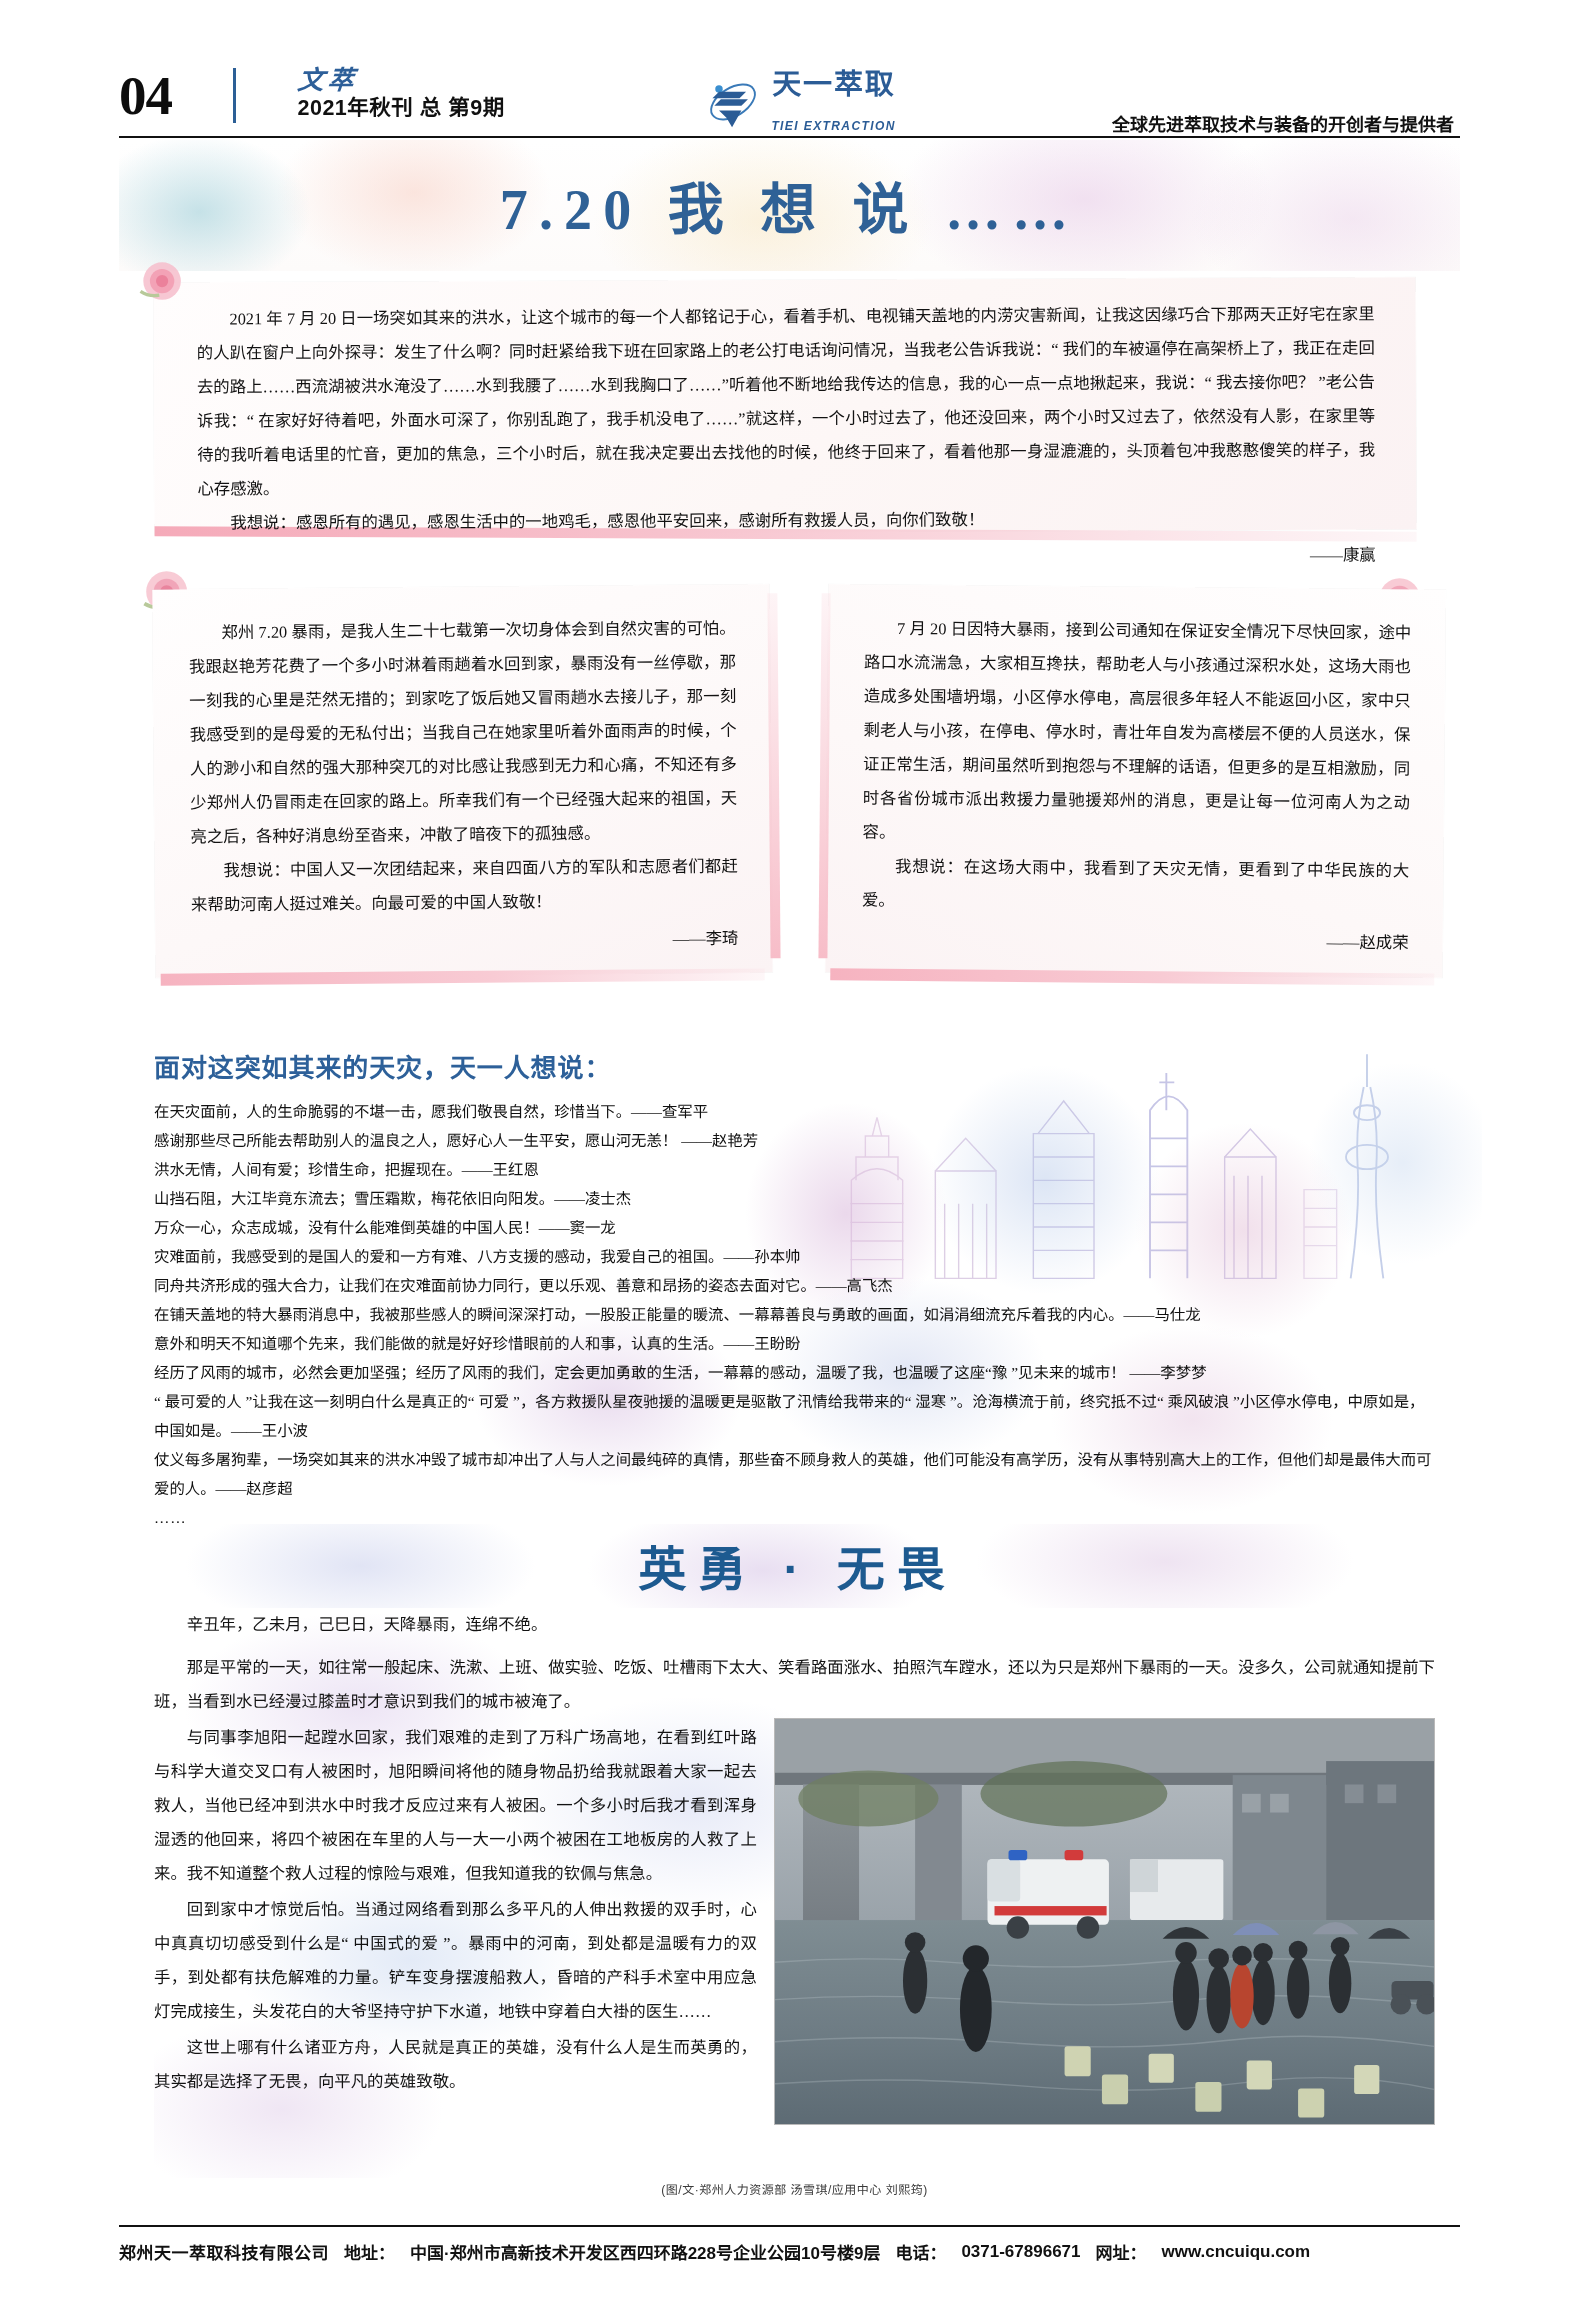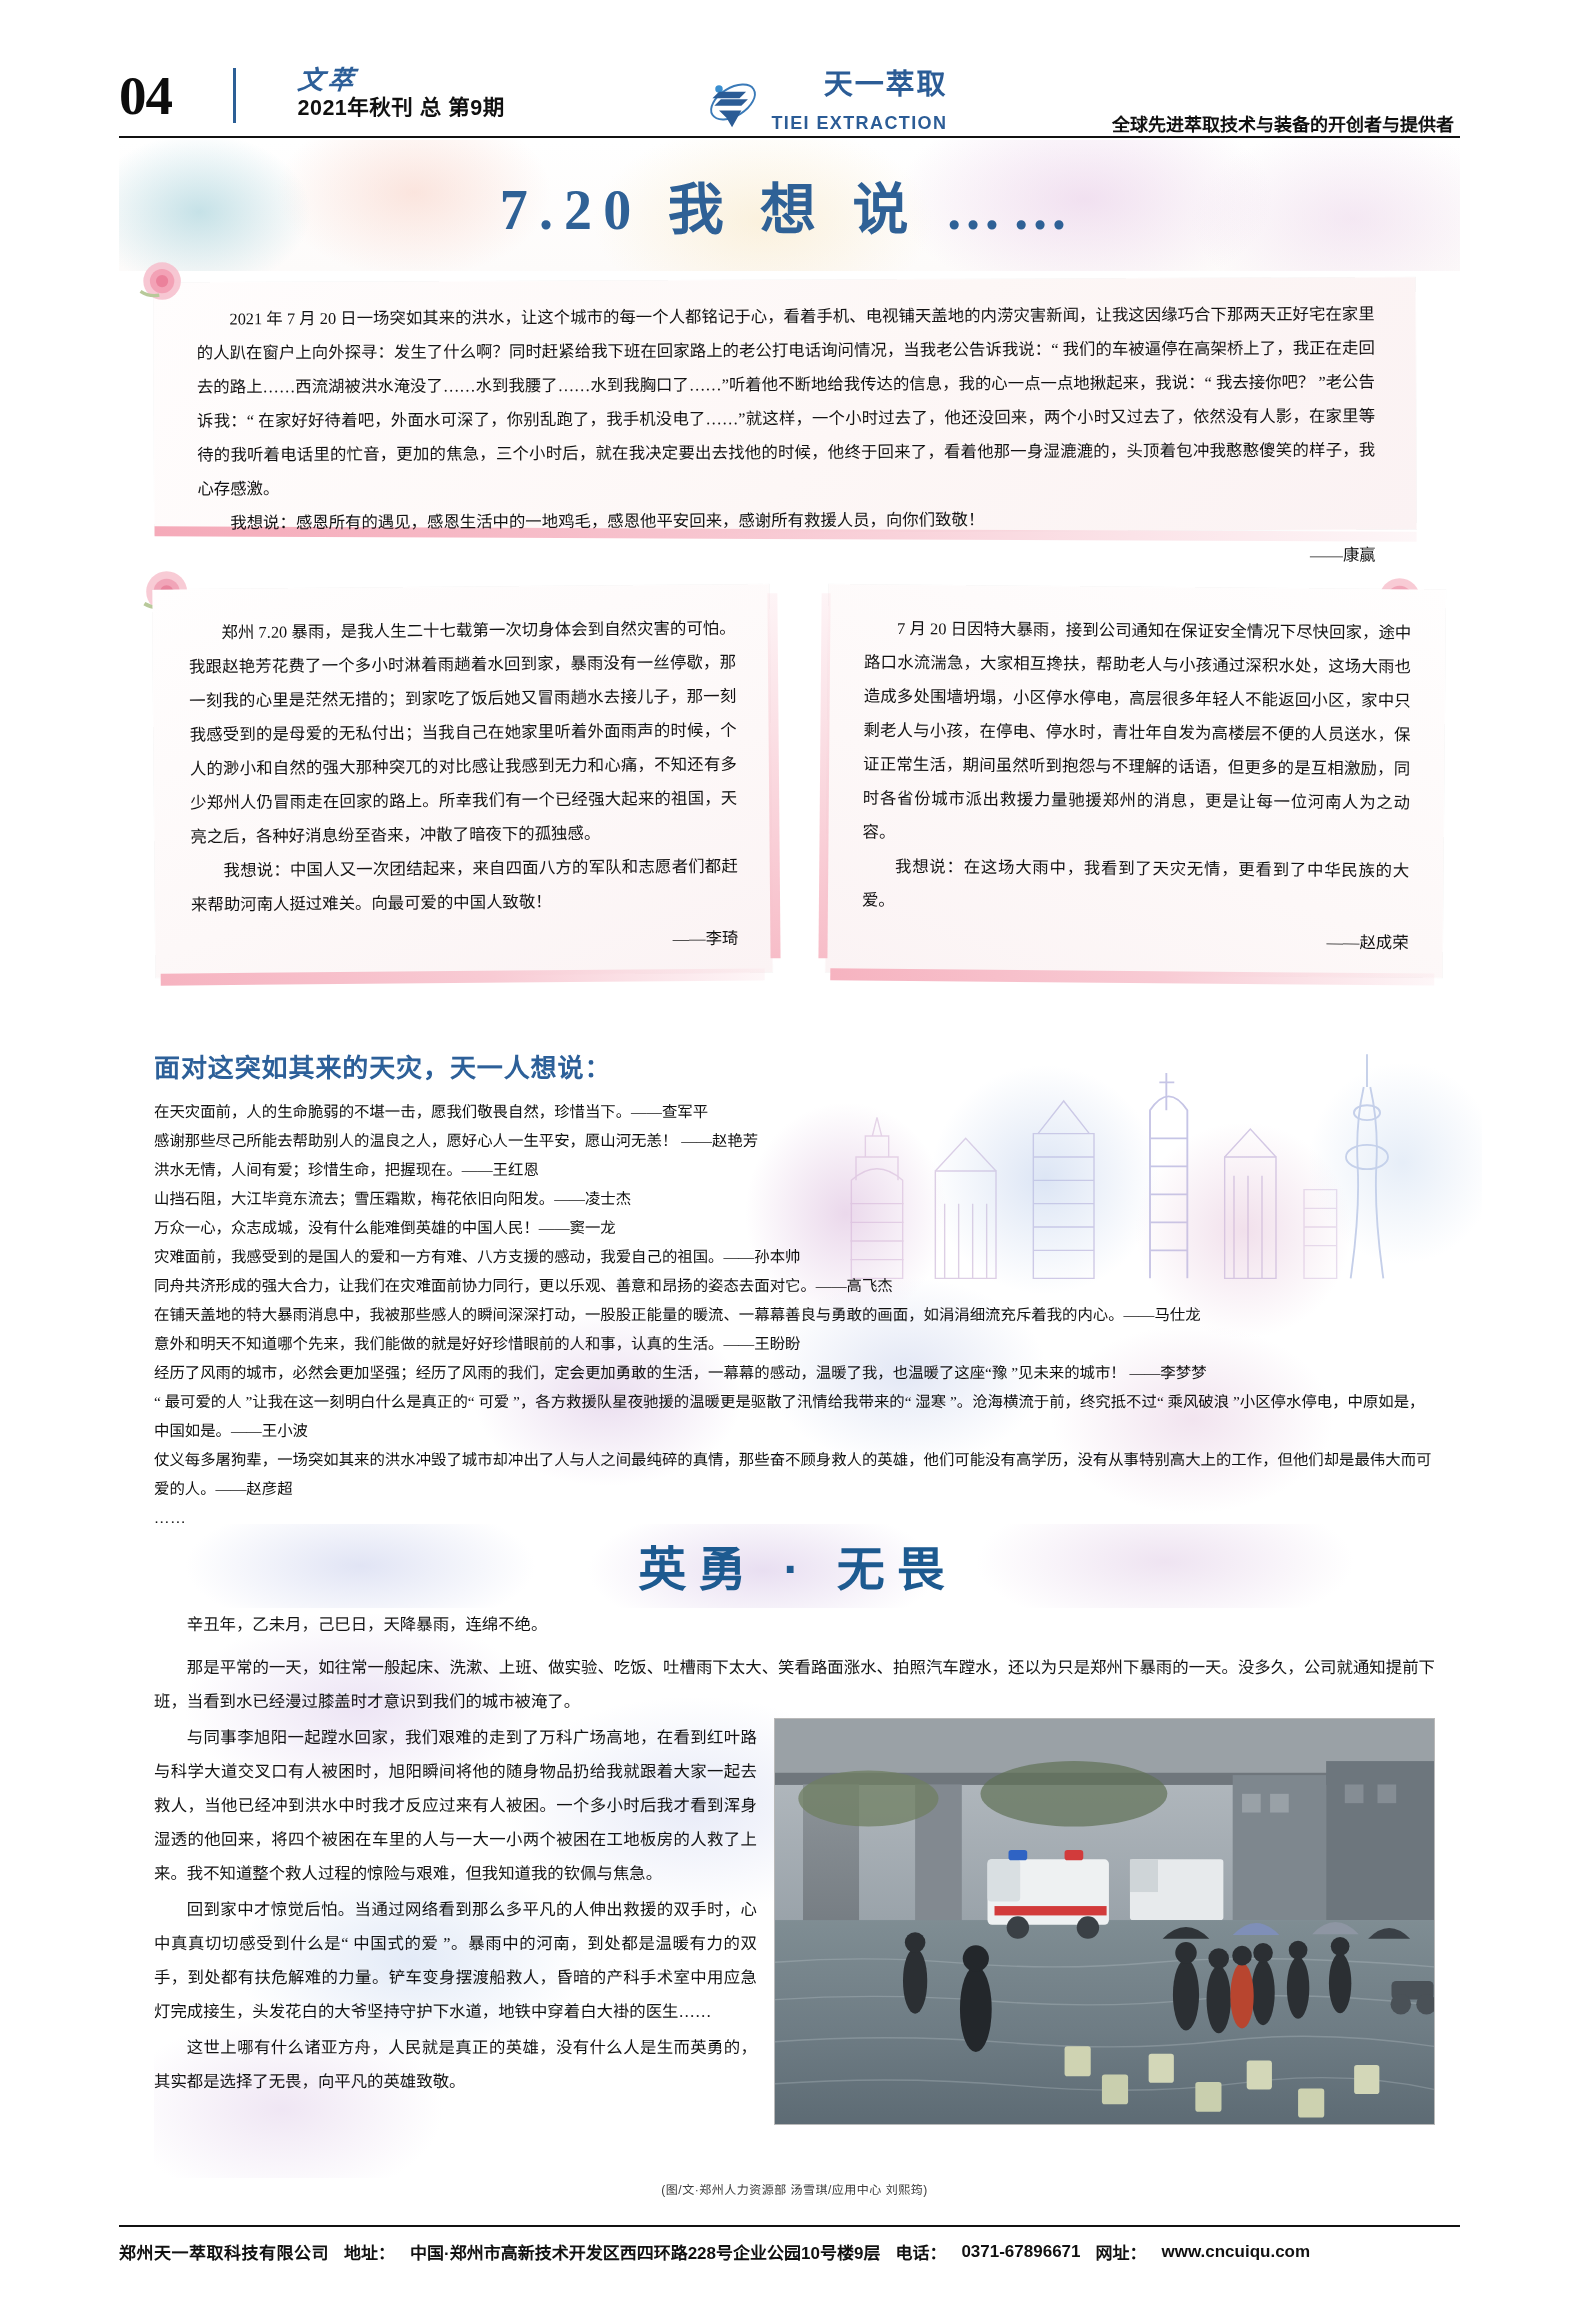--- a/index.html
+++ b/index.html
@@ -50,22 +50,23 @@
   }
   .logo-mark{ position:relative; width:60px; height:56px; }
   .logo-mark svg{ display:block; }
   .logo-txt{ display:flex; flex-direction:column;align-items:flex-end; }
   .logo-cn{
     font-family:"Liberation Sans", sans-serif;
     font-size:29px; font-weight:bold; color:#2b5c96; letter-spacing:1.9px; line-height:1;
   }
   .logo-en{
     font-family:"Liberation Sans", sans-serif;
-    font-size:18px; font-weight:bold; color:#2b5c96; letter-spacing:1.4px;
-    margin-top:14px;
+    font-size:12px; font-weight:bold; color:#2b5c96; letter-spacing:1.4px;
+    margin-top:20px;
+    font-style:italic;
   }
   .mh-slogan{
     position:absolute; right:119px; top:110px;
     font-family:"Liberation Sans", sans-serif;
     font-size:18px; font-weight:bold; color:#111; letter-spacing:0px;
   }
   .mh-rule{
     position:absolute; left:119px; top:136px; width:1341px; height:2.3px; background:#111;
   }
 

